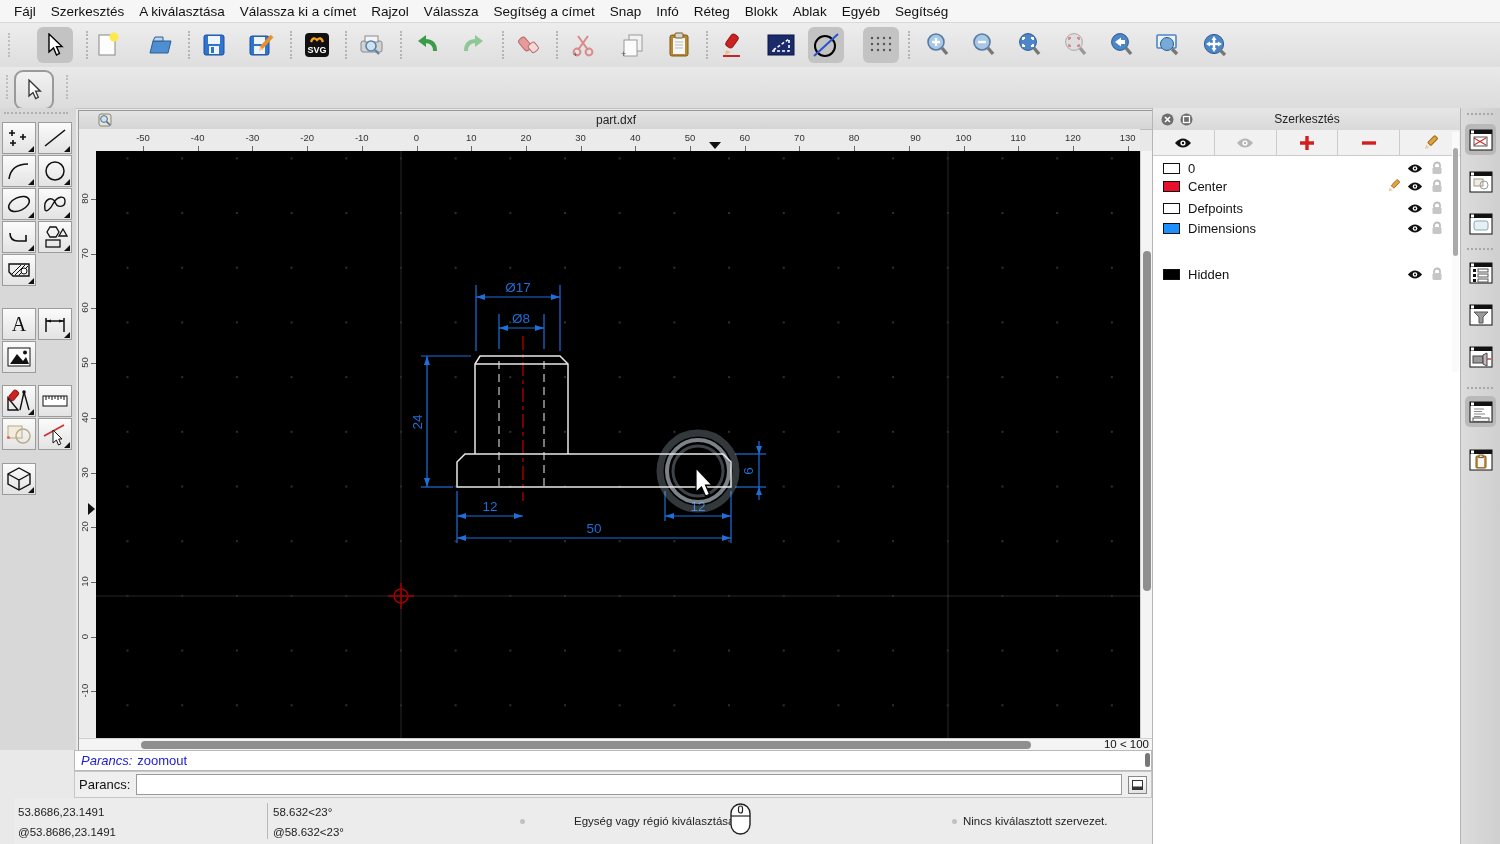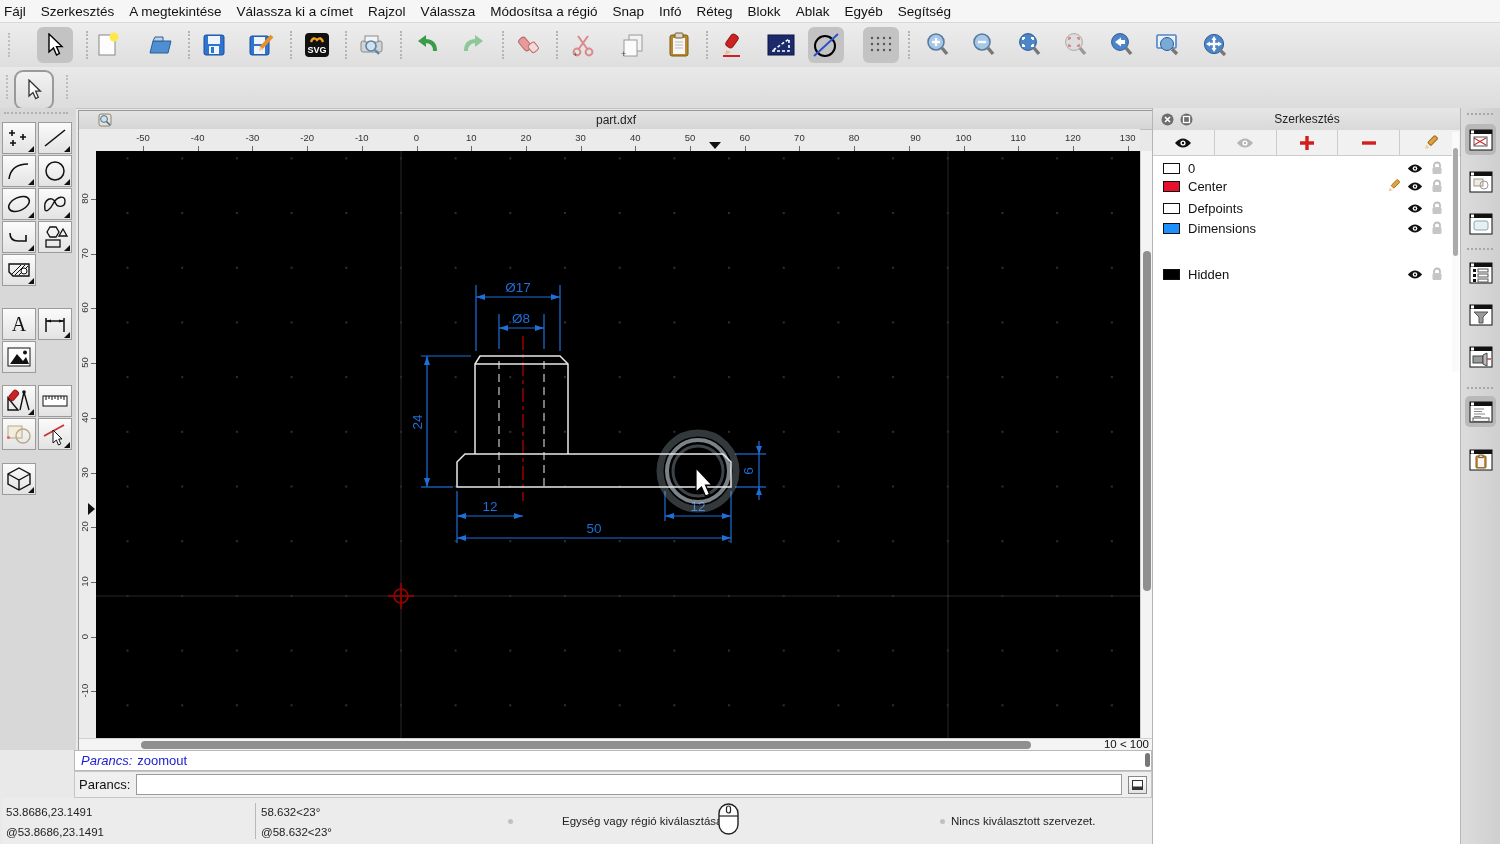--- a/index.html
+++ b/index.html
@@ -1,20 +1,20 @@
 <!DOCTYPE html>
 <html><head>
 <meta charset="utf-8">
 <style>
   html,body{margin:0;padding:0;background:#bfbfbf;font-family:"Liberation Sans",sans-serif;}
   #app{position:relative;width:1500px;height:844px;overflow:hidden;background:#e9e9e9;}
   .abs{position:absolute;}
   
   #menubar{left:0;top:0;width:1500px;height:23px;background:#f6f6f6;border-bottom:1px solid #d9d9d9;
-    display:flex;align-items:center;padding-left:4px;box-sizing:border-box;}
+    display:flex;align-items:center;padding-left:14px;box-sizing:border-box;}
   #menubar .mi{font-size:13.5px;color:#111;margin-right:15px;white-space:nowrap;cursor:default;}
   
   #toolbar1{left:0;top:23px;width:1500px;height:44px;background:linear-gradient(#ededed,#dedede);border-bottom:1px solid #c7c7c7;}
   #toolbar2{left:0;top:67px;width:1500px;height:41px;background:linear-gradient(#e9e9e9,#dcdcdc);border-bottom:1px solid #c2c2c2;}
   .tbtn{position:absolute;top:4px;width:36px;height:36px;display:flex;align-items:center;justify-content:center;border-radius:6px;}
   .tbtn.pressed{background:#c3c3c3;}
   .tsep{position:absolute;top:8px;width:1px;height:28px;border-left:2px dotted #b5b5b5;}
   .thandle{position:absolute;top:10px;width:4px;height:24px;border-left:2px dotted #bdbdbd;}
   
   #palette{left:0;top:108px;width:76px;height:642px;background:#d8d8d8;}
@@ -46,21 +46,21 @@
     font-size:13px;color:#2020cf;display:flex;align-items:center;padding-left:6px;}
   #cmdhist .lbl{font-style:italic;margin-right:5px;}
   #cmdhist .sb{position:absolute;right:1px;top:2px;width:5px;height:14px;background:#777;border-radius:3px;}
   #cmdrow{left:74px;top:771px;width:1078px;height:27px;background:#efefef;border:1px solid #c6c6c6;box-sizing:border-box;
     display:flex;align-items:center;padding:0 4px;}
   #cmdrow .lbl{font-size:13px;color:#111;margin-right:6px;}
   #cmdinput{flex:1;height:19px;border:1px solid #9a9a9a;background:#fff;font-size:13px;font-family:"Liberation Sans",sans-serif;padding:0 4px;}
   #cmdkbd{width:17px;height:16px;margin-left:6px;background:linear-gradient(#fff,#e2e2e2);border:1px solid #888;
     display:flex;align-items:center;justify-content:center;}
   
-  #statusbar{left:2px;top:798px;width:1152px;height:46px;background:#ececec;font-size:11.5px;color:#222;}
+  #statusbar{left:14px;top:798px;width:1152px;height:46px;background:#ececec;font-size:11.5px;color:#222;}
   
   #rpanel{left:1152px;top:108px;width:308px;height:736px;background:#fff;border-left:1px solid #b5b5b5;box-sizing:border-box;}
   #rphead{left:0;top:0;width:308px;height:22px;background:linear-gradient(#e6e6e6,#d9d9d9);border-bottom:1px solid #bdbdbd;
     display:flex;align-items:center;font-size:12px;color:#222;}
   #rphead .title{flex:1;text-align:center;}
   #rptools{left:0;top:22px;width:308px;height:25px;background:#f1f1f1;border-bottom:1px solid #ccc;display:flex;}
   #rptools .cell{flex:1;border-right:1px solid #ccc;display:flex;align-items:center;justify-content:center;}
   .layerrow{position:absolute;left:0;width:300px;height:20px;display:flex;align-items:center;font-size:13px;color:#111;}
   .swatch{width:17px;height:11px;border:1px solid #111;margin:0 8px 0 10px;box-sizing:border-box;}
   #rpscroll{left:299px;top:24px;width:7px;height:240px;background:#fafafa;}
@@ -73,25 +73,25 @@
   svg{display:block;}
 </style>
 </head>
 <body>
 
 <div id="app">
 
   <div id="menubar" class="abs">
       <span class="mi">Fájl</span>
       <span class="mi">Szerkesztés</span>
-      <span class="mi">A megtekintése</span>
+      <span class="mi">A kiválasztása</span>
       <span class="mi">Válassza ki a címet</span>
       <span class="mi">Rajzol</span>
       <span class="mi">Válassza</span>
-      <span class="mi">Módosítsa a régió</span>
+      <span class="mi">Segítség a címet</span>
       <span class="mi">Snap</span>
       <span class="mi">Infó</span>
       <span class="mi">Réteg</span>
       <span class="mi">Blokk</span>
       <span class="mi">Ablak</span>
       <span class="mi">Egyéb</span>
       <span class="mi">Segítség</span>
     </div>
 
   <div id="toolbar1" class="abs">

